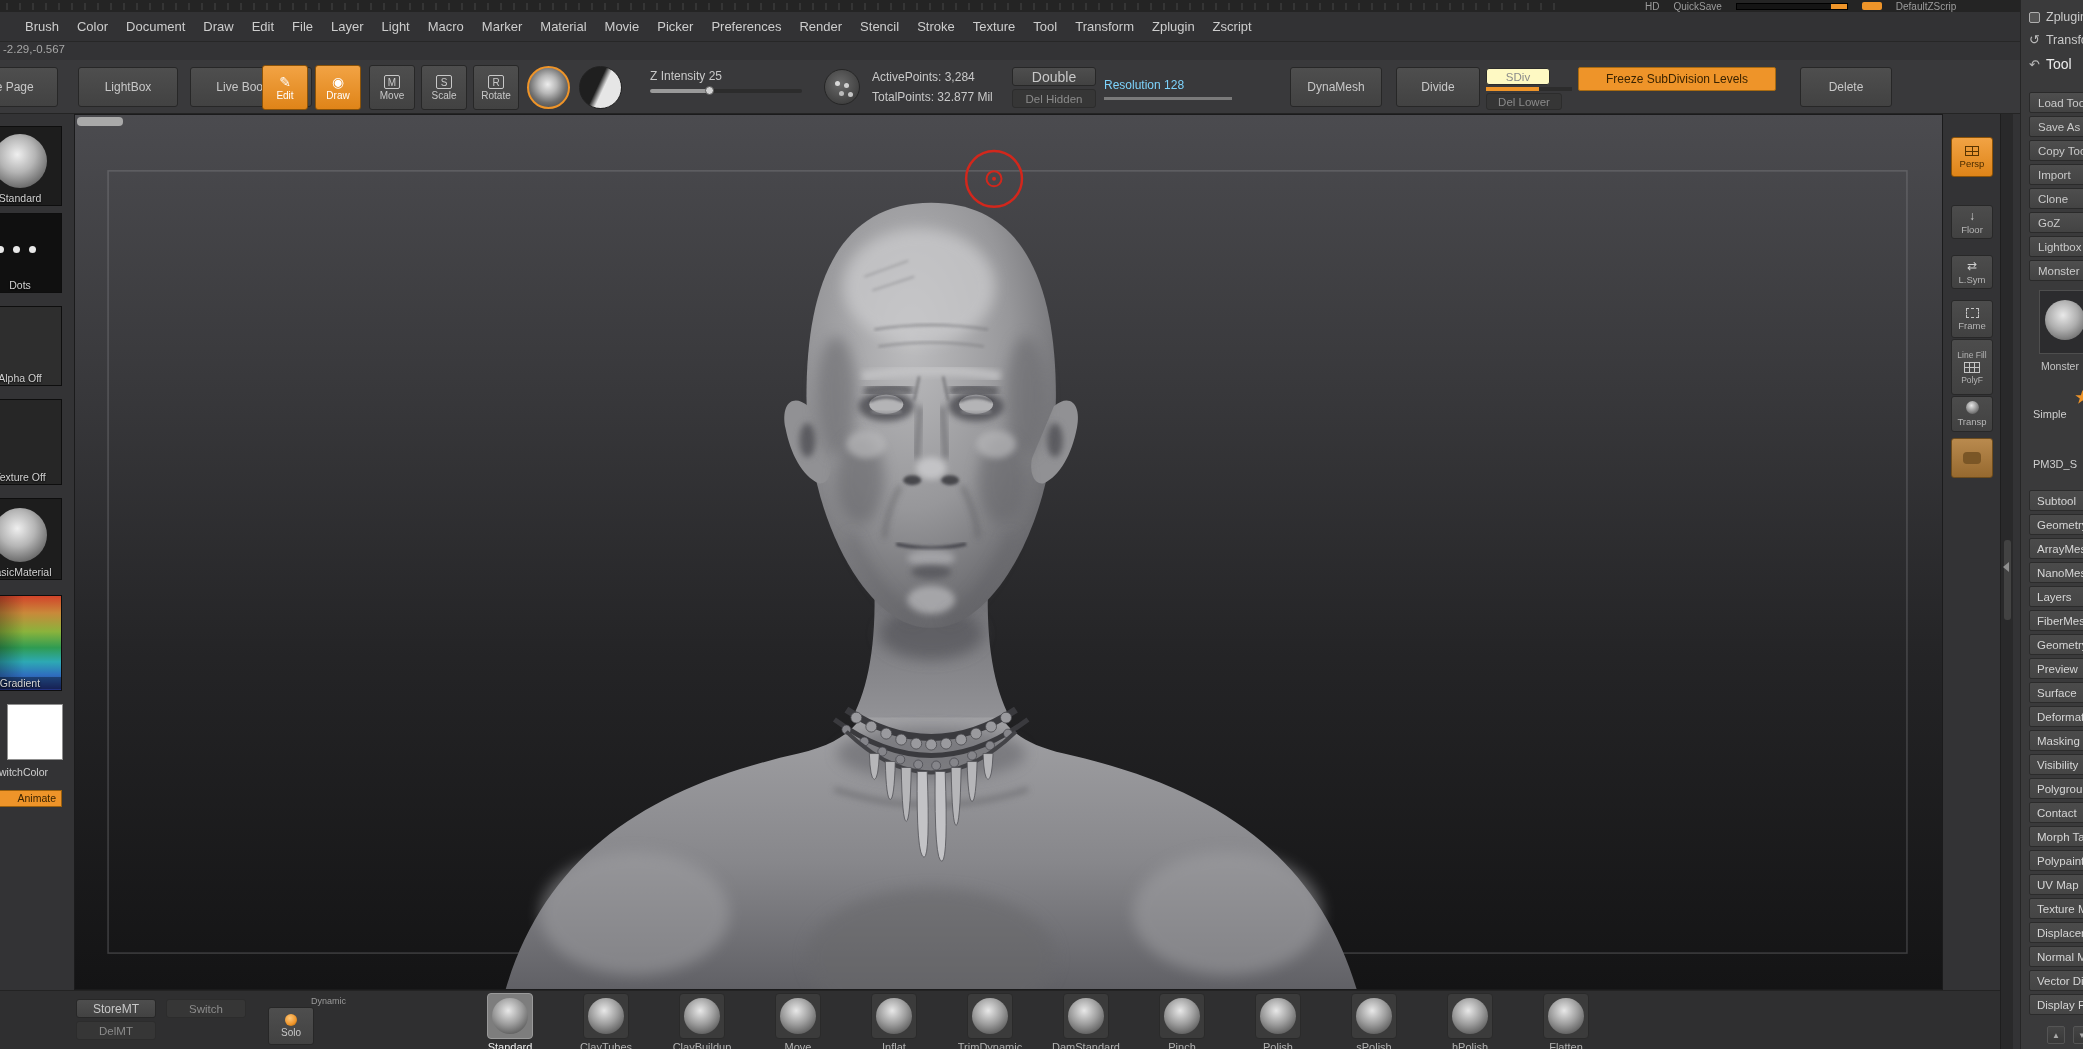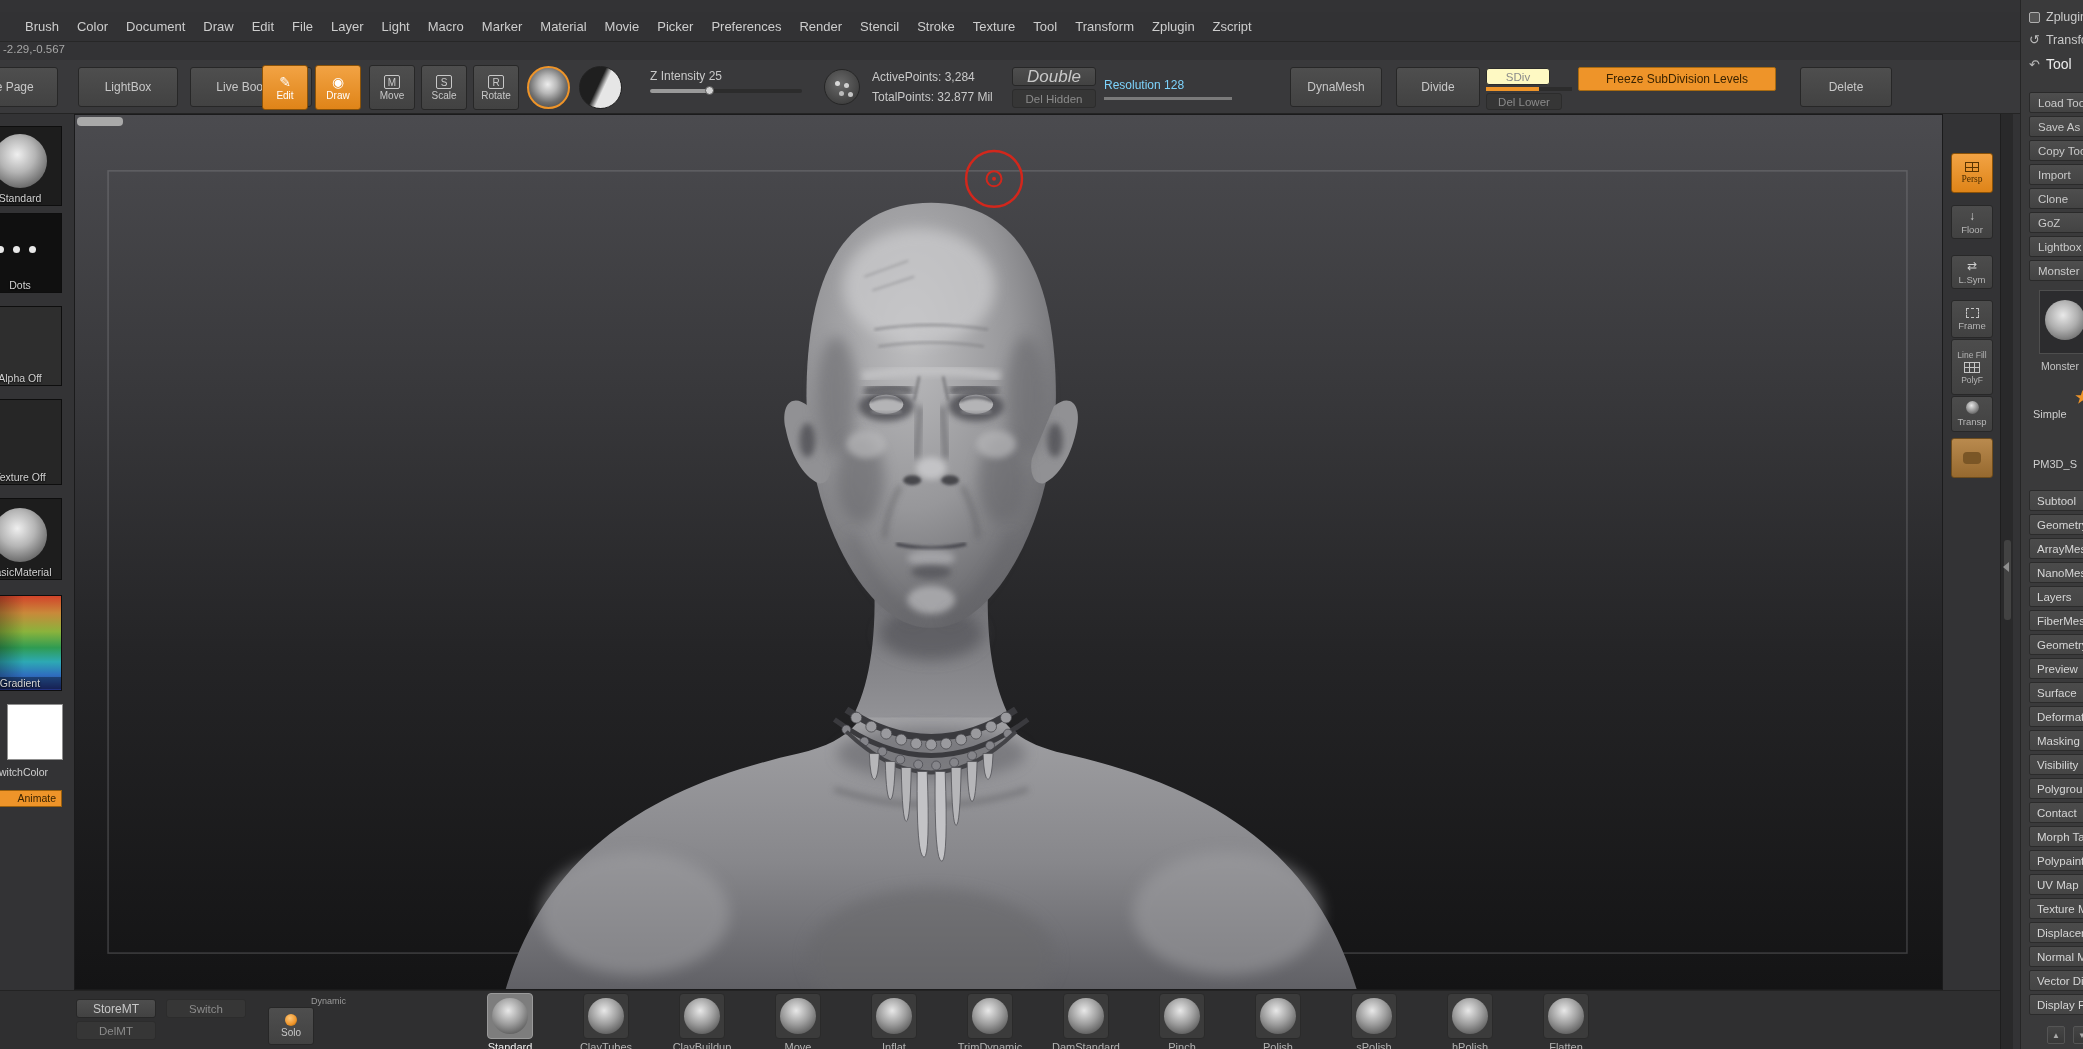--- a/index.html
+++ b/index.html
@@ -60,21 +60,21 @@
   .slider-track .knob { position:absolute; left:36%; top:-3px; width:9px; height:9px; border-radius:50%;
     background:#d2d2d2; border:1px solid #555; }
 
   .tb-dotsphere { left:824px; top:9px; width:36px; height:36px; border-radius:50%;
     background:radial-gradient(circle at 45% 40%, #6a6a6a, #3c3c3c 80%); border:1px solid #262626; position:absolute; }
   .tb-dotsphere::before { content:""; position:absolute; left:10px; top:11px; width:5px; height:5px; border-radius:50%;
     background:#d8d8d8; box-shadow:9px 2px 0 #cfcfcf, 4px 10px 0 #bbb, 13px 11px 0 #c5c5c5; }
 
   .tb-points { position:absolute; left:872px; top:7px; font-size:12px; line-height:20px; color:#c9c9c9; }
 
-  .tb-double { left:1012px; top:7px; width:84px; height:19px; font-size:17px;font-style:italic; }
+  .tb-double { left:1012px; top:7px; width:84px; height:19px; font-size:14px; }
   .tb-delhidden { left:1012px; top:29px; width:84px; height:19px; font-size:11.5px; }
   .tb-res { position:absolute; left:1104px; top:18px; }
   .tb-res .lbl { font-size:12px; color:#7dd3fc; }
   .tb-res .line { margin-top:5px; width:128px; height:3px; background:#7a7a7a; }
 
   .tb-dynamesh { left:1290px; top:7px; width:92px; height:40px; }
   .tb-divide { left:1396px; top:7px; width:84px; height:40px; }
   .tb-sdiv { left:1486px; top:8px; width:64px; height:17px; font-size:11.5px; background:#fef9c3; color:#8b8b8b; border-color:#2c2c2c; }
   .tb-sdiv-slider { position:absolute; left:1486px; top:27px; width:86px; height:4px; background:#2c2c2c; }
   .tb-sdiv-slider i { display:block; width:62%; height:4px; background:var(--accent); }
@@ -113,21 +113,21 @@
     background:linear-gradient(180deg,#4b4b4f 0%, #39393c 30%, #242426 62%, #141415 100%); }
   .canvas-scroll-h { position:absolute; left:2px; top:2px; width:46px; height:9px; background:#a9a9a9; border-radius:4px; }
   .canvas svg { position:absolute; left:0; top:0; width:100%; height:100%; }
 
   
   .right-shelf { position:absolute; left:1948px; top:114px; width:48px; height:876px; }
   .rs-btn { position:absolute; left:3px; width:42px; background:linear-gradient(#4c4c4c,#414141); border:1px solid #282828;
     border-radius:3px; color:#b5b5b5; font-size:9.5px; display:flex; flex-direction:column; align-items:center;
     justify-content:center; gap:2px; }
   .rs-btn .g { font-size:12px; line-height:12px; color:#cfcfcf; }
-  .rs-persp { top:39px; height:40px; background:linear-gradient(#f2a344,#df8418); border-color:#8a5208; color:#4a2c00;font-family:Liberation Serif, serif; }
+  .rs-persp { top:23px; height:40px; background:linear-gradient(#f2a344,#df8418); border-color:#8a5208; color:#4a2c00; }
   .rs-persp .grid-ico { width:14px; height:10px; border:1px solid #5a3400;
     background:linear-gradient(90deg, transparent 6px, #5a3400 6px 7px, transparent 7px),
       linear-gradient(180deg, transparent 4px, #5a3400 4px 5px, transparent 5px); }
   .rs-floor { top:91px; height:34px; }
   .rs-lsym { top:141px; height:34px; }
   .rs-frame { top:186px; height:38px; }
   .dashed-box { width:13px; height:10px; border:1px dashed #c5c5c5; }
   .rs-linefill { top:225px; height:56px; font-size:8.5px; }
   .grid2 { width:16px; height:11px; border:1px solid #c5c5c5;
     background:linear-gradient(90deg, transparent 4px, #c5c5c5 4px 5px, transparent 5px 9px, #c5c5c5 9px 10px, transparent 10px),
@@ -193,20 +193,32 @@
     background:radial-gradient(circle at 45% 35%, #e8e8e8, #9e9e9e 45%, #4a4a4a 90%); }
   .brush-label { margin-top:2px; font-size:11px; color:#b5b5b5; white-space:nowrap; }
   .brush-item.selected .brush-thumb { background:#7d7d7d; border-color:#9a9a9a; }
   .brush-item.selected .brush-label { color:#f0f0f0; }
 </style>
 </head>
 <body>
 
 <div class="app">
 
+  <div class="title-strip">
+    <div class="ts-pattern"></div>
+    <div class="ts-right">
+      <span>HD</span>
+      <span>QuickSave</span>
+      <span class="ts-bar">
+          <i></i>
+        </span>
+      <span class="ts-badge"></span>
+      <span>DefaultZScrip</span>
+    </div>
+  </div>
 
   <div class="menubar">
 
   <span class="menu-item">Brush</span>
       <span class="menu-item">Color</span>
       <span class="menu-item">Document</span>
       <span class="menu-item">Draw</span>
       <span class="menu-item">Edit</span>
       <span class="menu-item">File</span>
       <span class="menu-item">Layer</span>

